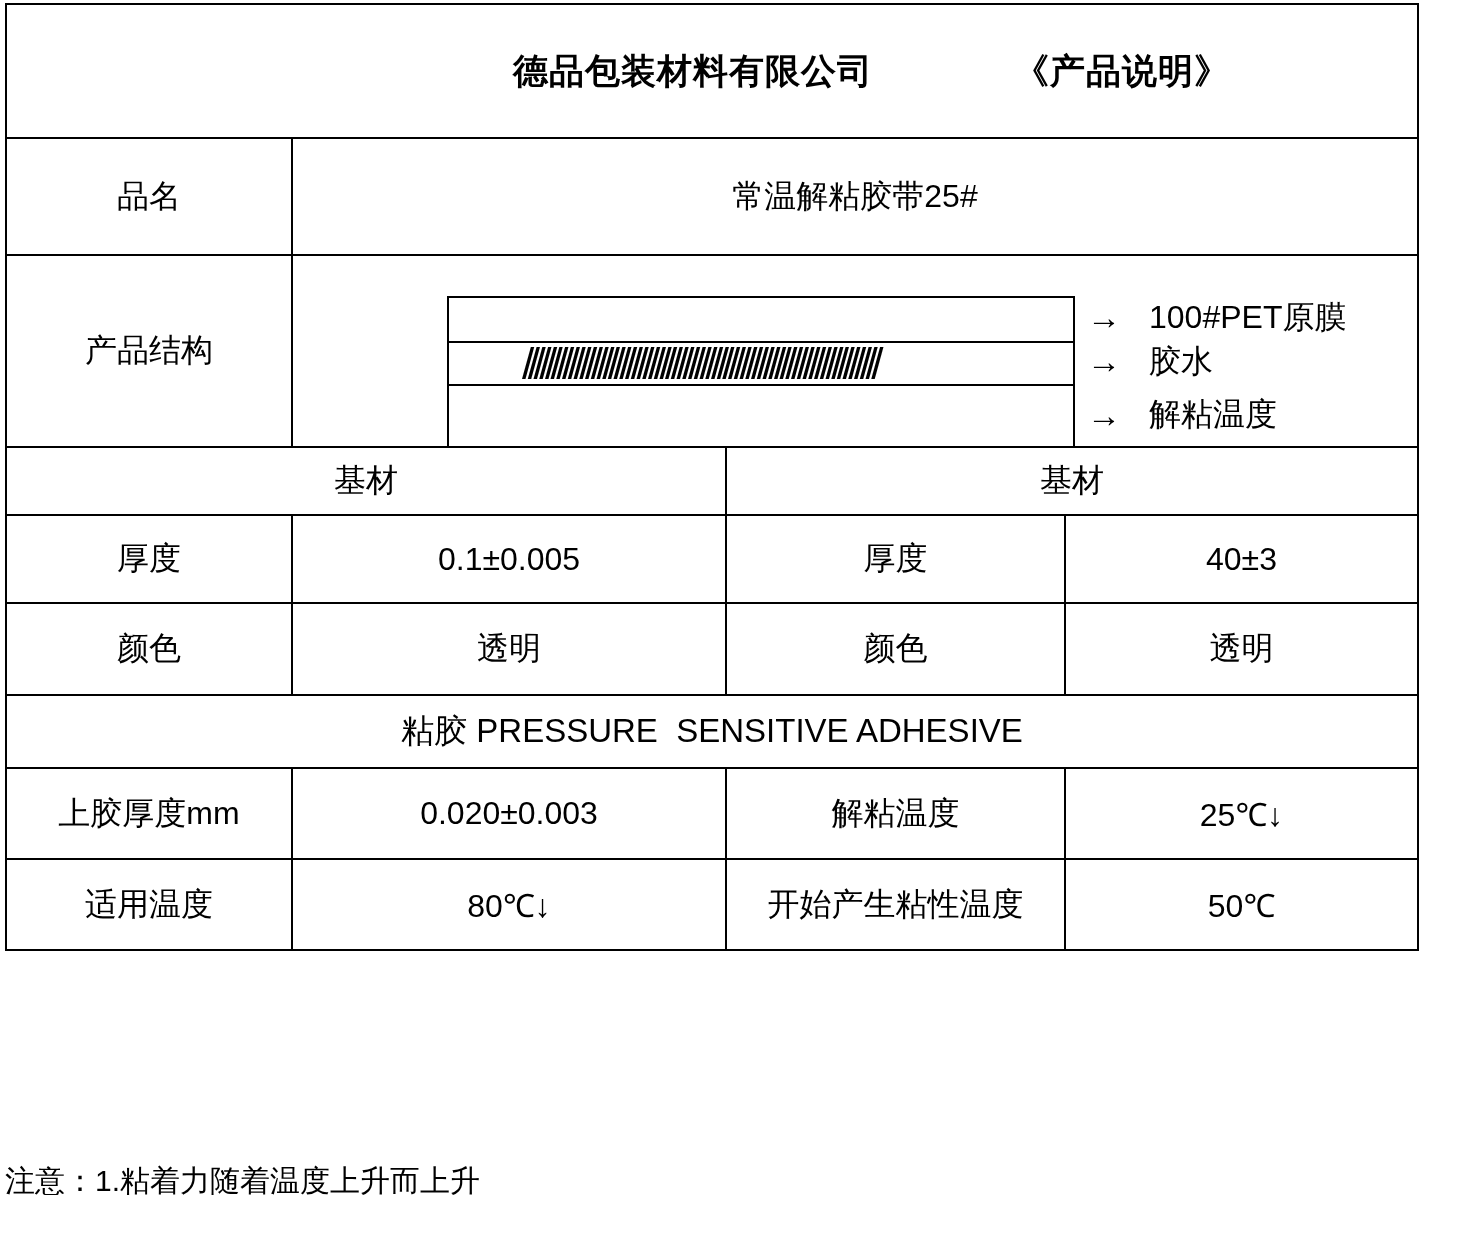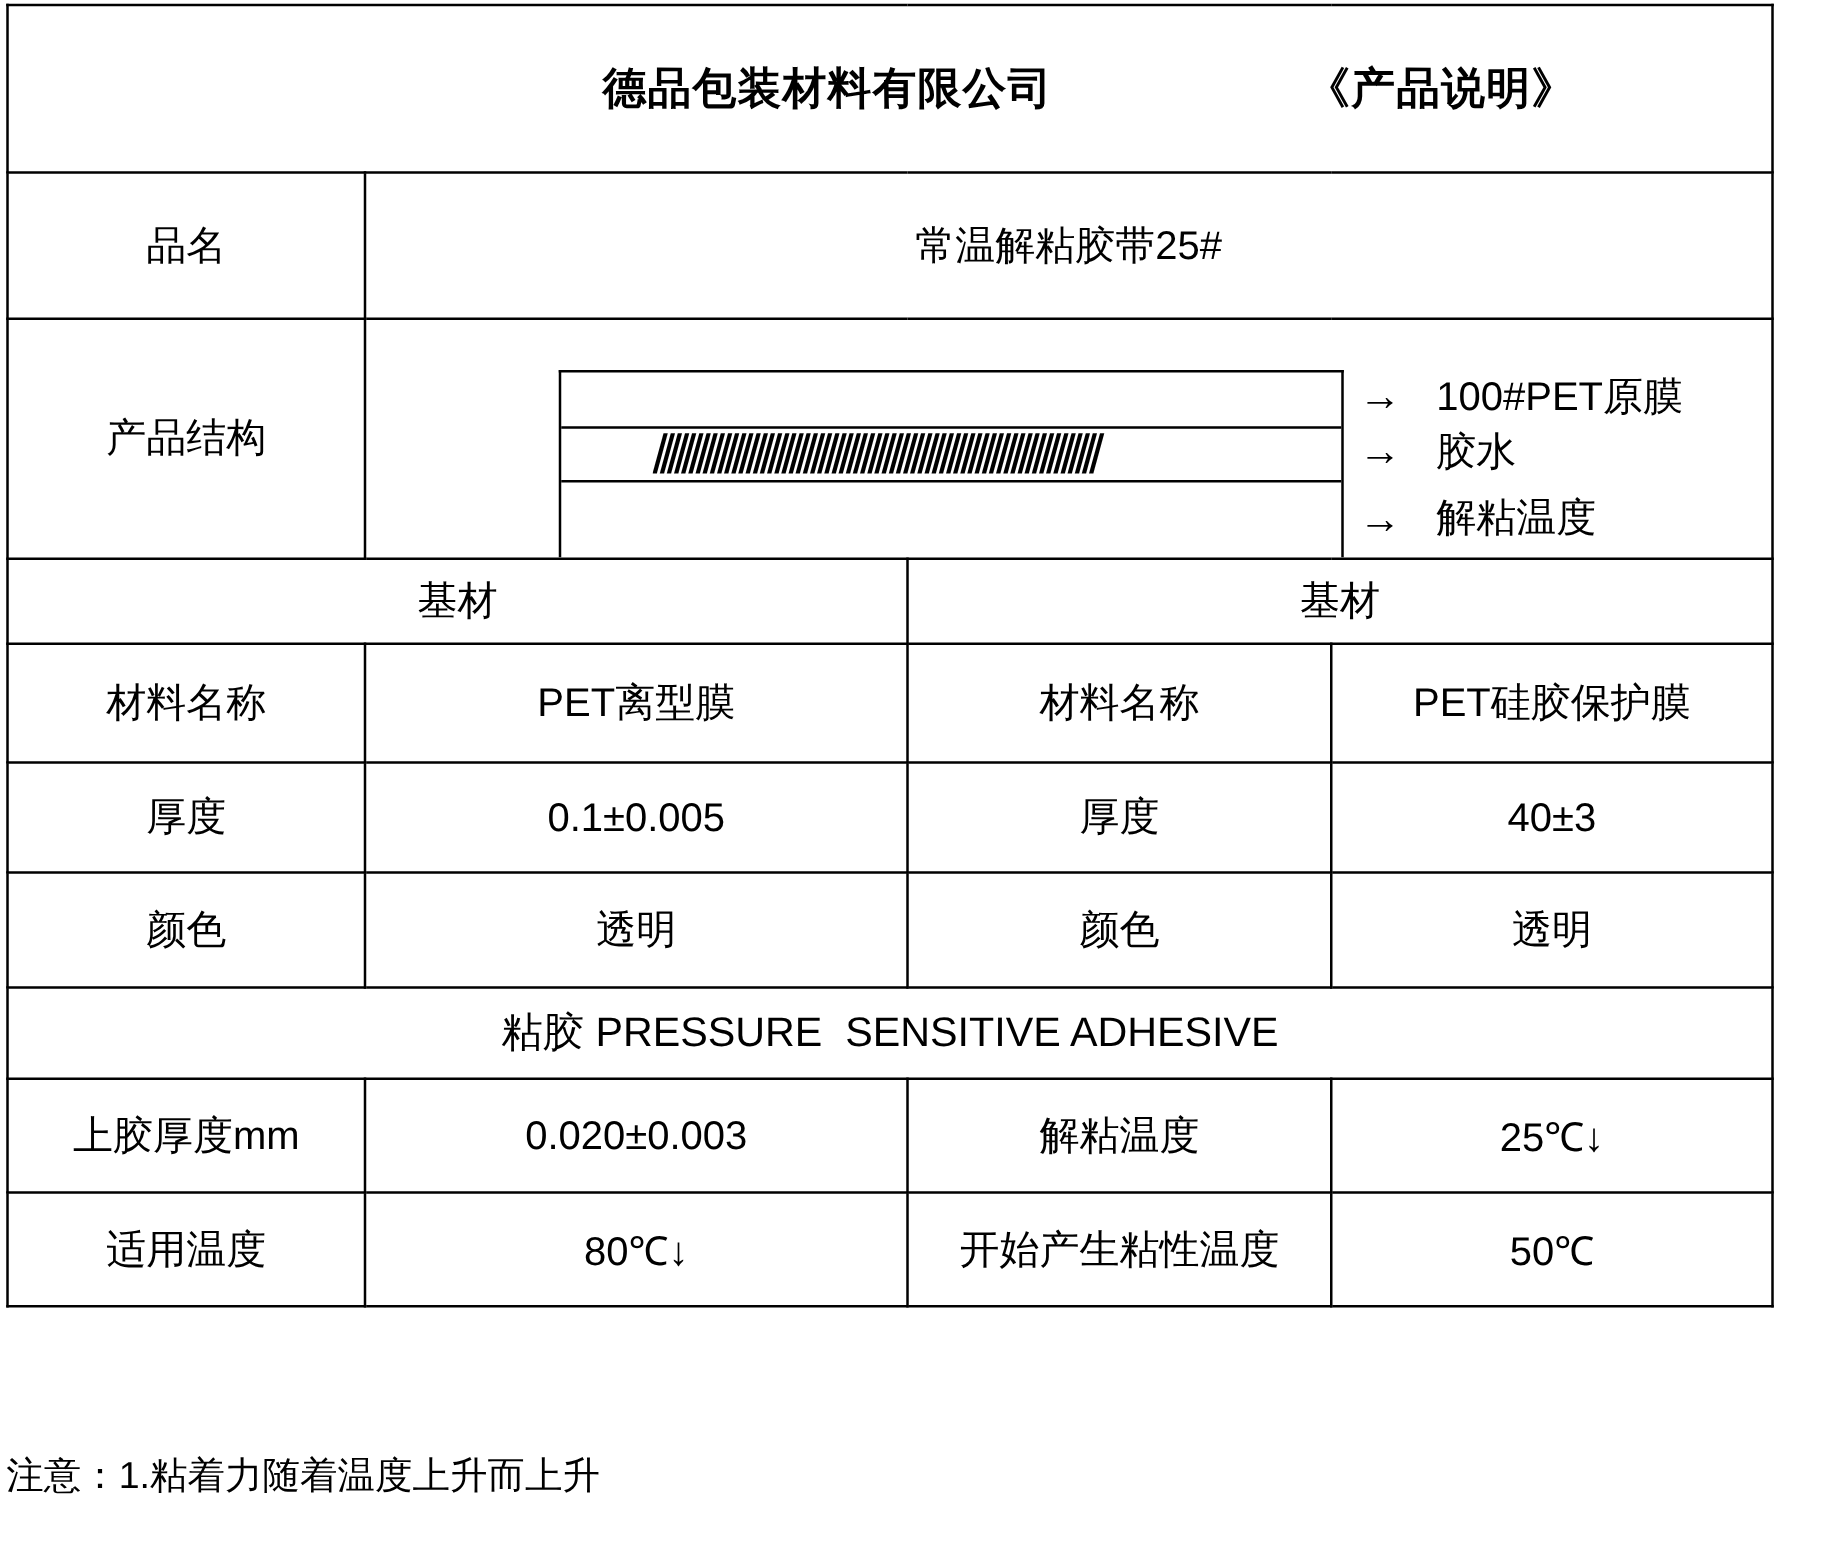--- a/index.html
+++ b/index.html
@@ -46,22 +46,22 @@
   }
   .title-company, .title-doc {
     position: absolute;
     top: 50%;
     transform: translateY(-50%);
     font-weight: bold;
     font-size: 35px;
     letter-spacing: 1px;
     white-space: nowrap;
   }
-  .title-company { left: 475px; }
-  .title-doc { left: 1038px; }
+  .title-company { left: 506px; }
+  .title-doc { left: 1007px; }
   
   .diagram-cell { position: relative; height: 190px; }
   .diagram-wrap {
     position: relative;
     width: 100%;
     height: 190px;
   }
   .layer-box {
     position: absolute;
     left: 154px;
@@ -183,26 +183,20 @@
           </div>
         </div>
       </td>
     </tr>
 
     <tr>
       <td colspan="2" style="height:66px;">基材</td>
       <td colspan="2">基材</td>
     </tr>
 
-    <tr>
-      <td style="height:93px;">材料名称</td>
-      <td>PET离型膜</td>
-      <td>材料名称</td>
-      <td>PET硅胶保护膜</td>
-    </tr>
 
     <tr>
       <td style="height:86px;">厚度</td>
       <td>0.1±0.005</td>
       <td>厚度</td>
       <td>40±3</td>
     </tr>
 
     <tr>
       <td style="height:90px;">颜色</td>

